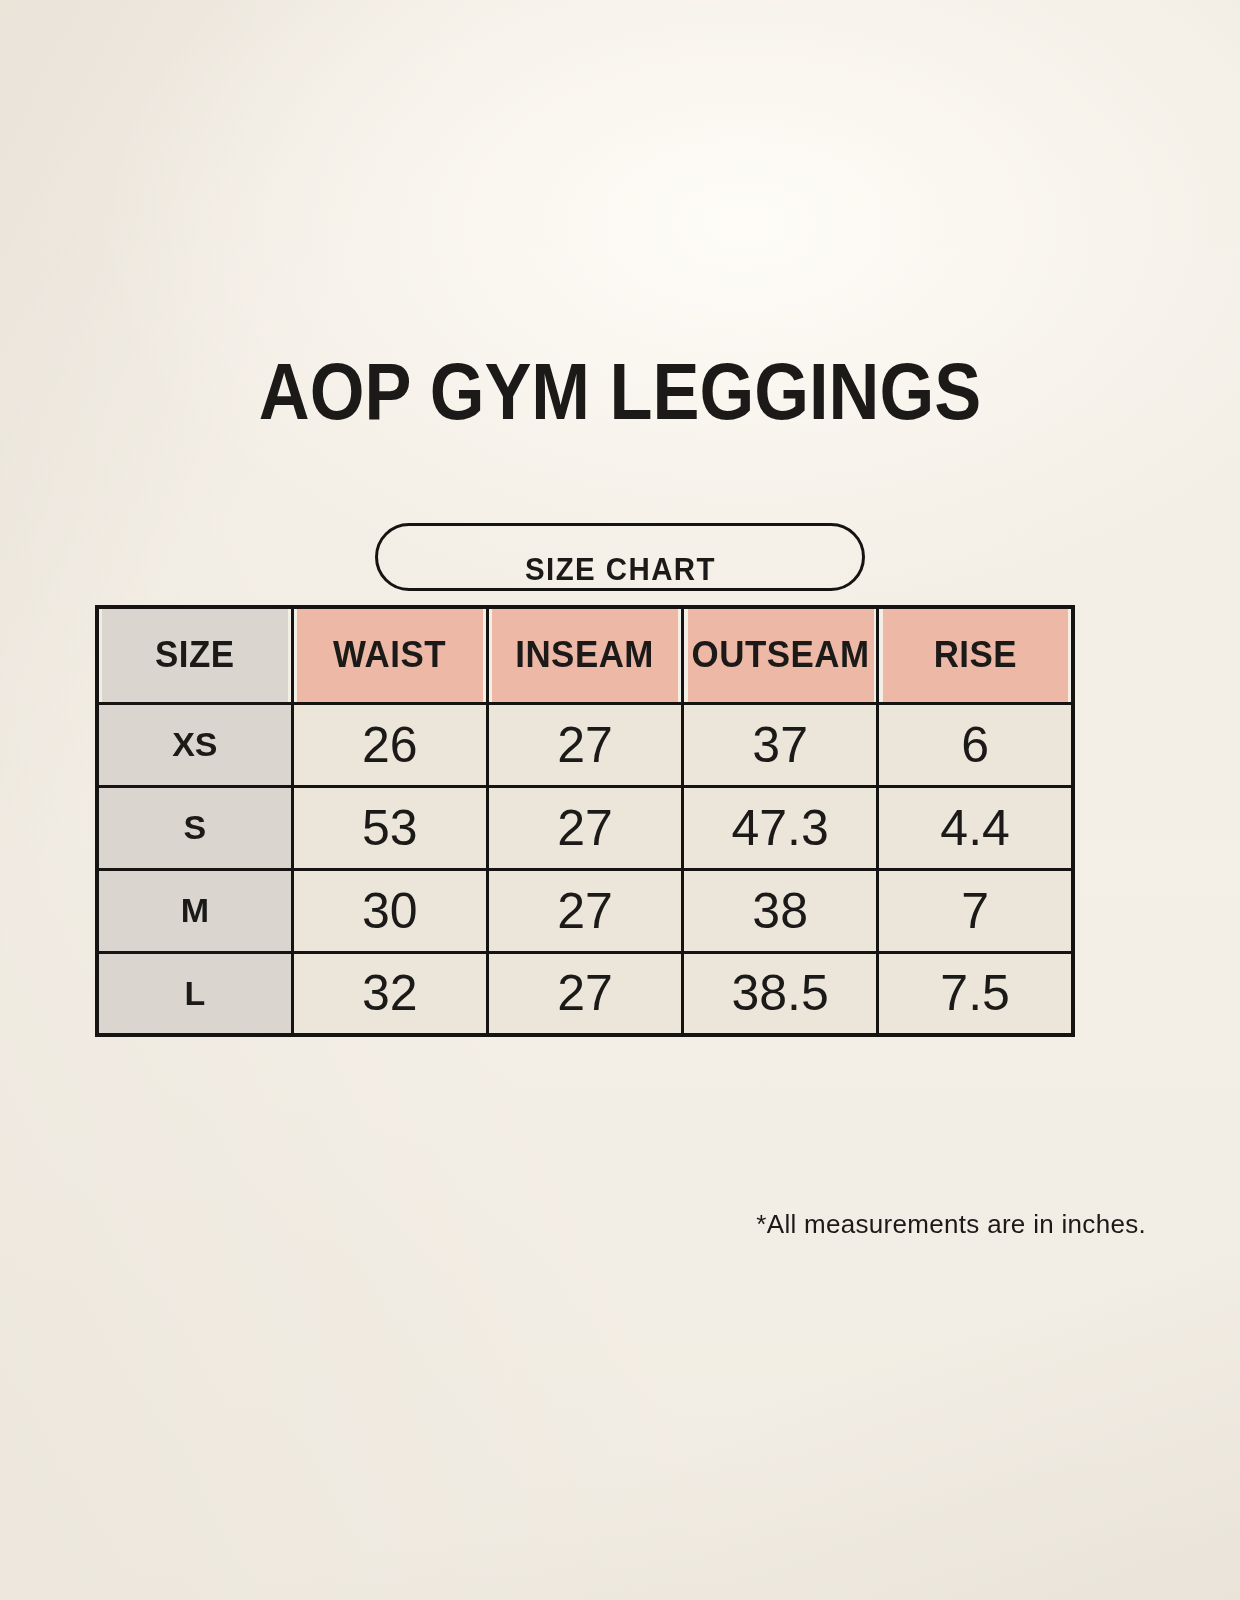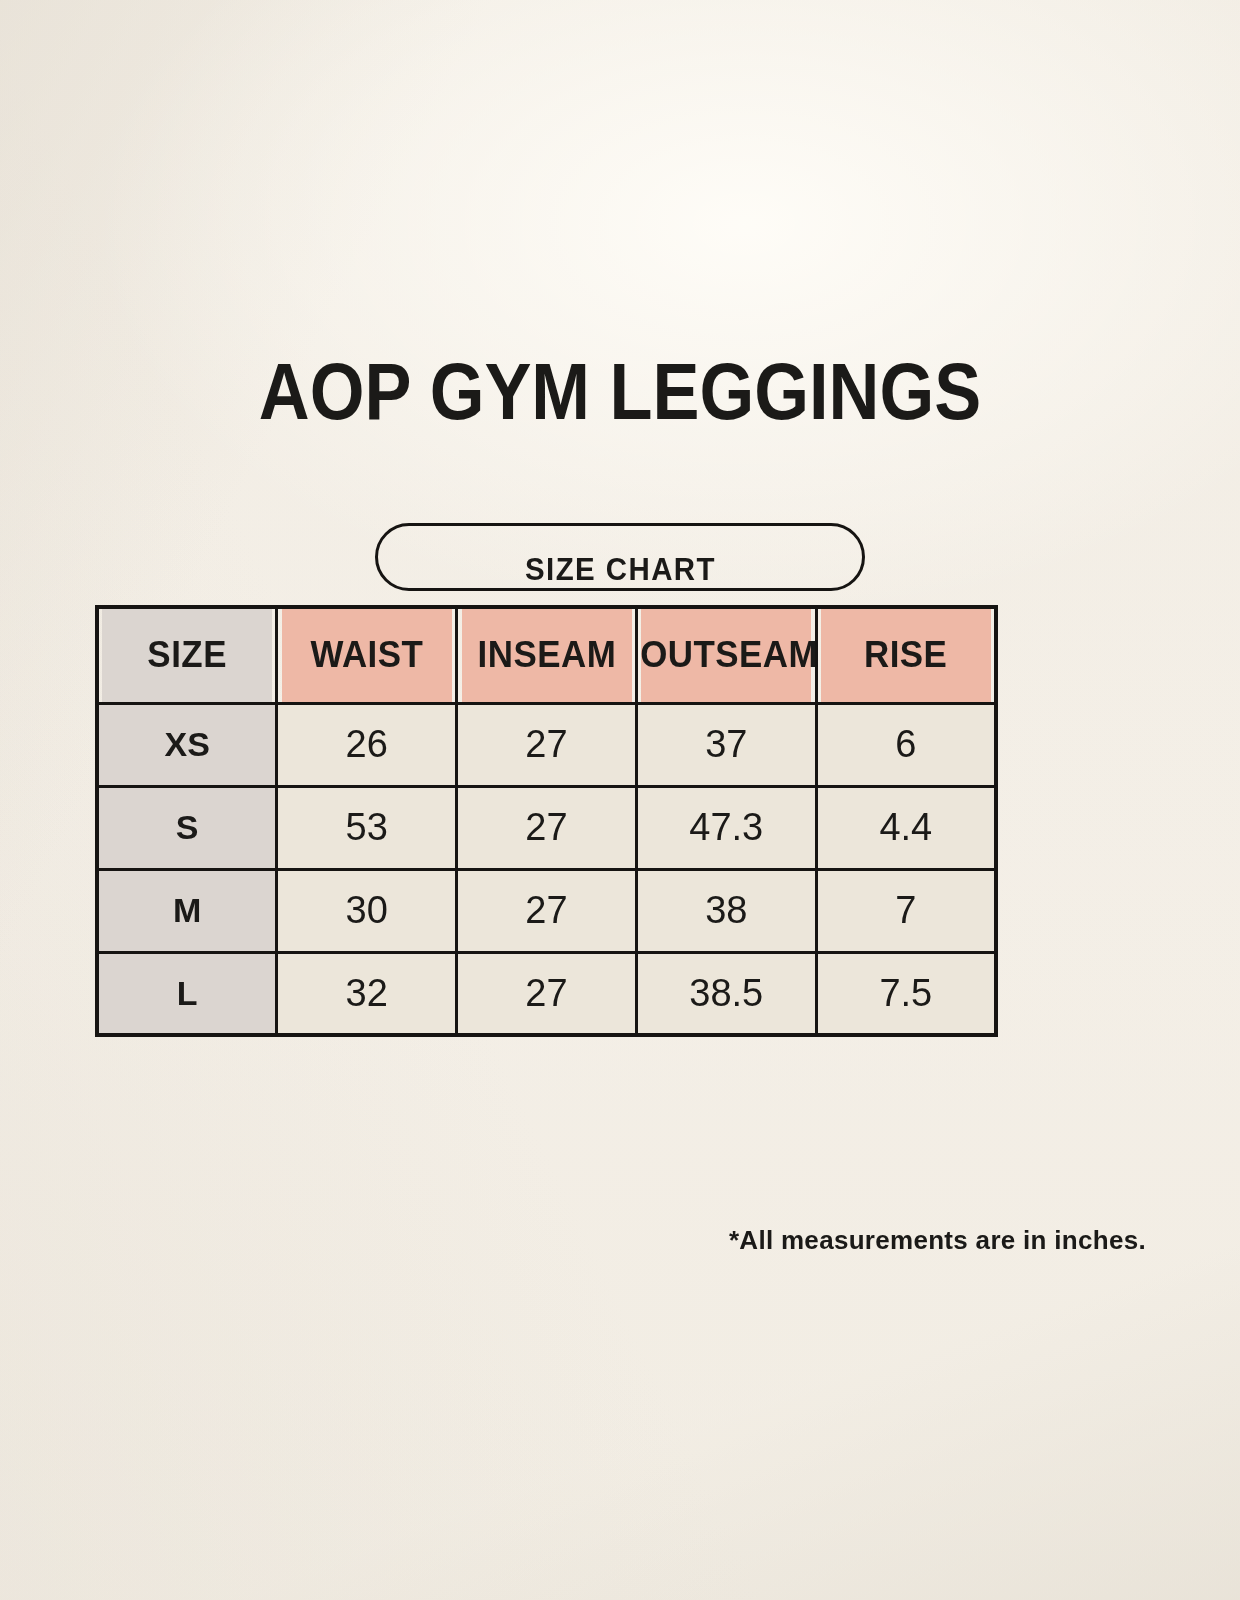--- a/index.html
+++ b/index.html
@@ -64,21 +64,21 @@
   .badge-label{
     font-size:31px;
     font-weight:700;
     letter-spacing:1.5px;
     transform:scaleX(0.95);
   }
   .size-table{
     position:absolute;
     top:605px;
     left:95px;
-    width:903px;
+    width:980px;
     border-collapse:collapse;
     table-layout:fixed;
     border:4px solid var(--border);
   }
   .size-table th,
   .size-table td{
     border:3px solid var(--border);
     text-align:center;
     vertical-align:middle;
     background:var(--cell);
@@ -95,34 +95,33 @@
   .size-table thead th.col-size,
   .size-table tbody th{
     background:var(--size-col);
   }
   .size-table tbody th{
     font-size:34px;
     font-weight:700;
     margin-top:32px;
   }
   .size-table tbody td{
-    font-size:38px;
+    font-size:50px;
     font-weight:400;
     text-align:center;
   }
   .footnote{
     position:absolute;
     top:1209px;
     left:95px;
     width:1051px;
     text-align:right;
     font-size:26px;
-    font-weight:700;
+    font-weight:400;
     letter-spacing:0.3px;
-    margin-top:16px;
   }
 </style>
 </head>
 <body>
 
 <div class="stage">
 
   <h1 class="title">AOP GYM LEGGINGS</h1>
 
   <div class="badge">

